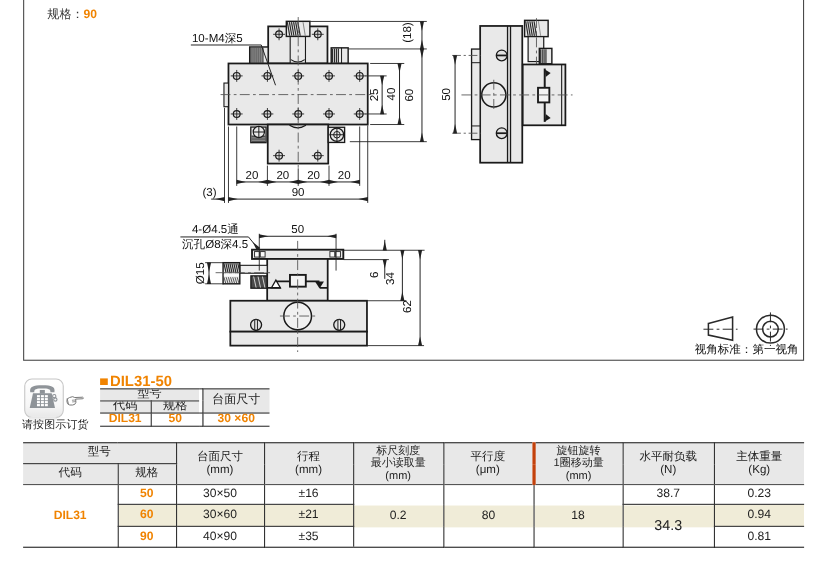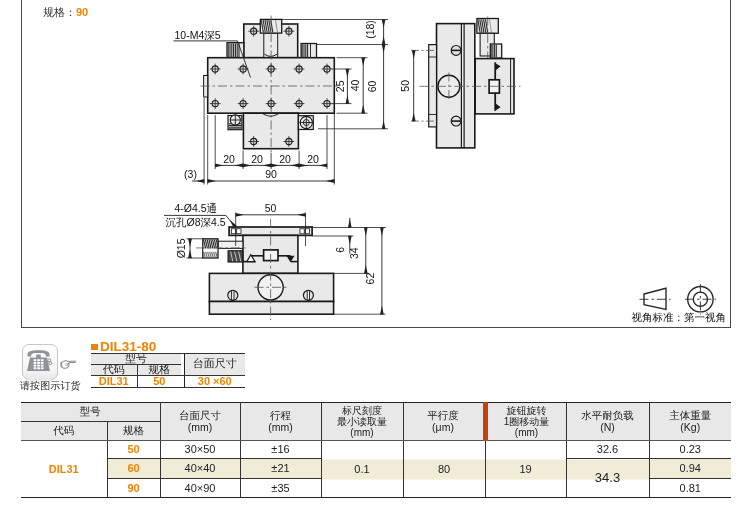--- a/index.html
+++ b/index.html
@@ -459,21 +459,21 @@
 <svg class="abs" style="left:59px;top:358px;" width="18" height="12" viewBox="0 0 18 12">
 <path d="M2.2,4.6 L4.2,3.4 Q7.4,1.8 9.0,3.4 L16.2,3.1 Q17.6,3.7 16.3,4.5 L9.8,4.8 L10.0,7.8 Q9.6,10 7.0,10.2 L4.4,10.2 Q1.6,9.6 1.8,6.6 Z" fill="#fff" stroke="#777" stroke-width="0.9"></path>
 <path d="M9.8,5.6 L6.4,5.9 M9.9,7.1 L6.6,7.4" stroke="#777" stroke-width="0.7" fill="none"></path>
 <path d="M2.0,4.2 L3.4,9.9" stroke="#777" stroke-width="0.8"></path>
 </svg>
 
 <div class="abs" style="left:20px;top:379px;font-size:10px;letter-spacing:0.1px;color:#222;">请按图示订货</div>
 
 <div class="abs" style="left:91px;top:343.5px;width:6.5px;height:6.5px;background:#f08300;"></div>
 
-<div class="abs" style="left:100px;top:339px;font-size:13.5px;font-weight:bold;color:#f08300;">DIL31-80</div>
+<div class="abs" style="left:100px;top:339px;font-size:13.5px;font-weight:bold;color:#f08300;">DIL31-50</div>
 
 <table class="st abs" style="left:91px;top:352.5px;width:154px;">
 <colgroup>
       <col style="width:46px">
       <col style="width:44px">
       <col style="width:3px">
       <col style="width:61px">
     </colgroup>
 <tbody>
       <tr style="height:11.4px;">
@@ -514,53 +514,53 @@
       <tr style="height:19px;">
 
 <td colspan="2" class="h" style="border-top:1.3px solid #222;border-bottom:1px solid #333;border-right:1px solid #333;">型号</td>
 
 <td rowspan="2" class="h" style="border-top:1.3px solid #222;border-bottom:1.6px solid #555;border-right:1px solid #333;">台面尺寸<br>(mm)</td>
 
 <td rowspan="2" class="h" style="border-top:1.3px solid #222;border-bottom:1.6px solid #555;border-right:1px solid #333;">行程<br>(mm)</td>
 
 <td rowspan="2" class="h" style="border-top:1.3px solid #222;border-bottom:1.6px solid #555;border-right:1px solid #333;font-size:10px;">标尺刻度<br>最小读取量<br>(mm)</td>
 
-<td rowspan="2" class="h" style="border-top:1.3px solid #222;border-bottom:1.6px solid #555;border-right:5px solid #c2410c;margin-left:32px;">平行度<br>(μm)</td>
+<td rowspan="2" class="h" style="border-top:1.3px solid #222;border-bottom:1.6px solid #555;border-right:3px solid #c2410c;margin-left:32px;">平行度<br>(μm)</td>
 
 <td rowspan="2" class="h" style="border-top:1.3px solid #222;border-bottom:1.6px solid #555;border-right:1px solid #333;font-size:10px;">旋钮旋转<br>1圈移动量<br>(mm)</td>
 
 <td rowspan="2" class="h" style="border-top:1.3px solid #222;border-bottom:1.6px solid #555;border-right:1px solid #333;">水平耐负载<br>(N)</td>
 
 <td rowspan="2" class="h" style="border-top:1.3px solid #222;border-bottom:1.6px solid #555;">主体重量<br>(Kg)</td>
 </tr>
 <tr style="height:19px;">
 
 <td class="h" style="border-bottom:1.6px solid #555;border-right:1px solid #333;">代码</td>
 
 <td class="h" style="border-bottom:1.6px solid #555;border-right:1px solid #333;">规格</td>
 </tr>
 <tr style="height:18px;">
 
 <td rowspan="3" class="org" style="border-bottom:1.4px solid #222;border-right:1px solid #333;">DIL31</td>
 <td class="org" style="border-bottom:1px solid #333;border-right:1px solid #333;">50</td>
 <td class="num" style="border-bottom:1px solid #333;border-right:1px solid #333;margin-top:20px;">30×50</td>
 <td class="num" style="border-bottom:1px solid #333;border-right:1px solid #333;">±16</td>
 
-<td rowspan="3" class="m3" style="border-bottom:1.4px solid #222;border-right:1px solid #333;">0.1</td>
+<td rowspan="3" class="m3" style="border-bottom:1.4px solid #222;border-right:1px solid #333;">0.2</td>
 
 <td rowspan="3" class="m3" style="border-bottom:1.4px solid #222;border-right:1px solid #333;">80</td>
 
-<td rowspan="3" class="m3" style="border-bottom:1.4px solid #222;border-right:1px solid #333;">19</td>
-<td class="num" style="border-bottom:1px solid #333;border-right:1px solid #333;">32.6</td>
+<td rowspan="3" class="m3" style="border-bottom:1.4px solid #222;border-right:1px solid #333;">18</td>
+<td class="num" style="border-bottom:1px solid #333;border-right:1px solid #333;">38.7</td>
 <td class="num" style="border-bottom:1px solid #333;">0.23</td>
 </tr>
 <tr style="height:20px;">
 
 <td class="org bg" style="border-bottom:1px solid #333;border-right:1px solid #333;">60</td>
-<td class="num bg" style="border-bottom:1px solid #333;border-right:1px solid #333;">40×40</td>
+<td class="num bg" style="border-bottom:1px solid #333;border-right:1px solid #333;">30×60</td>
 <td class="num bg" style="border-bottom:1px solid #333;border-right:1px solid #333;">±21</td>
 
 <td rowspan="2" class="m2" style="border-bottom:1.4px solid #222;border-right:1px solid #333;">34.3</td>
 <td class="num bg" style="border-bottom:1px solid #333;">0.94</td>
 </tr>
 <tr style="height:19px;">
 
 <td class="org" style="border-bottom:1.4px solid #222;border-right:1px solid #333;">90</td>
 <td class="num" style="border-bottom:1.4px solid #222;border-right:1px solid #333;">40×90</td>
 <td class="num" style="border-bottom:1.4px solid #222;border-right:1px solid #333;">±35</td>

